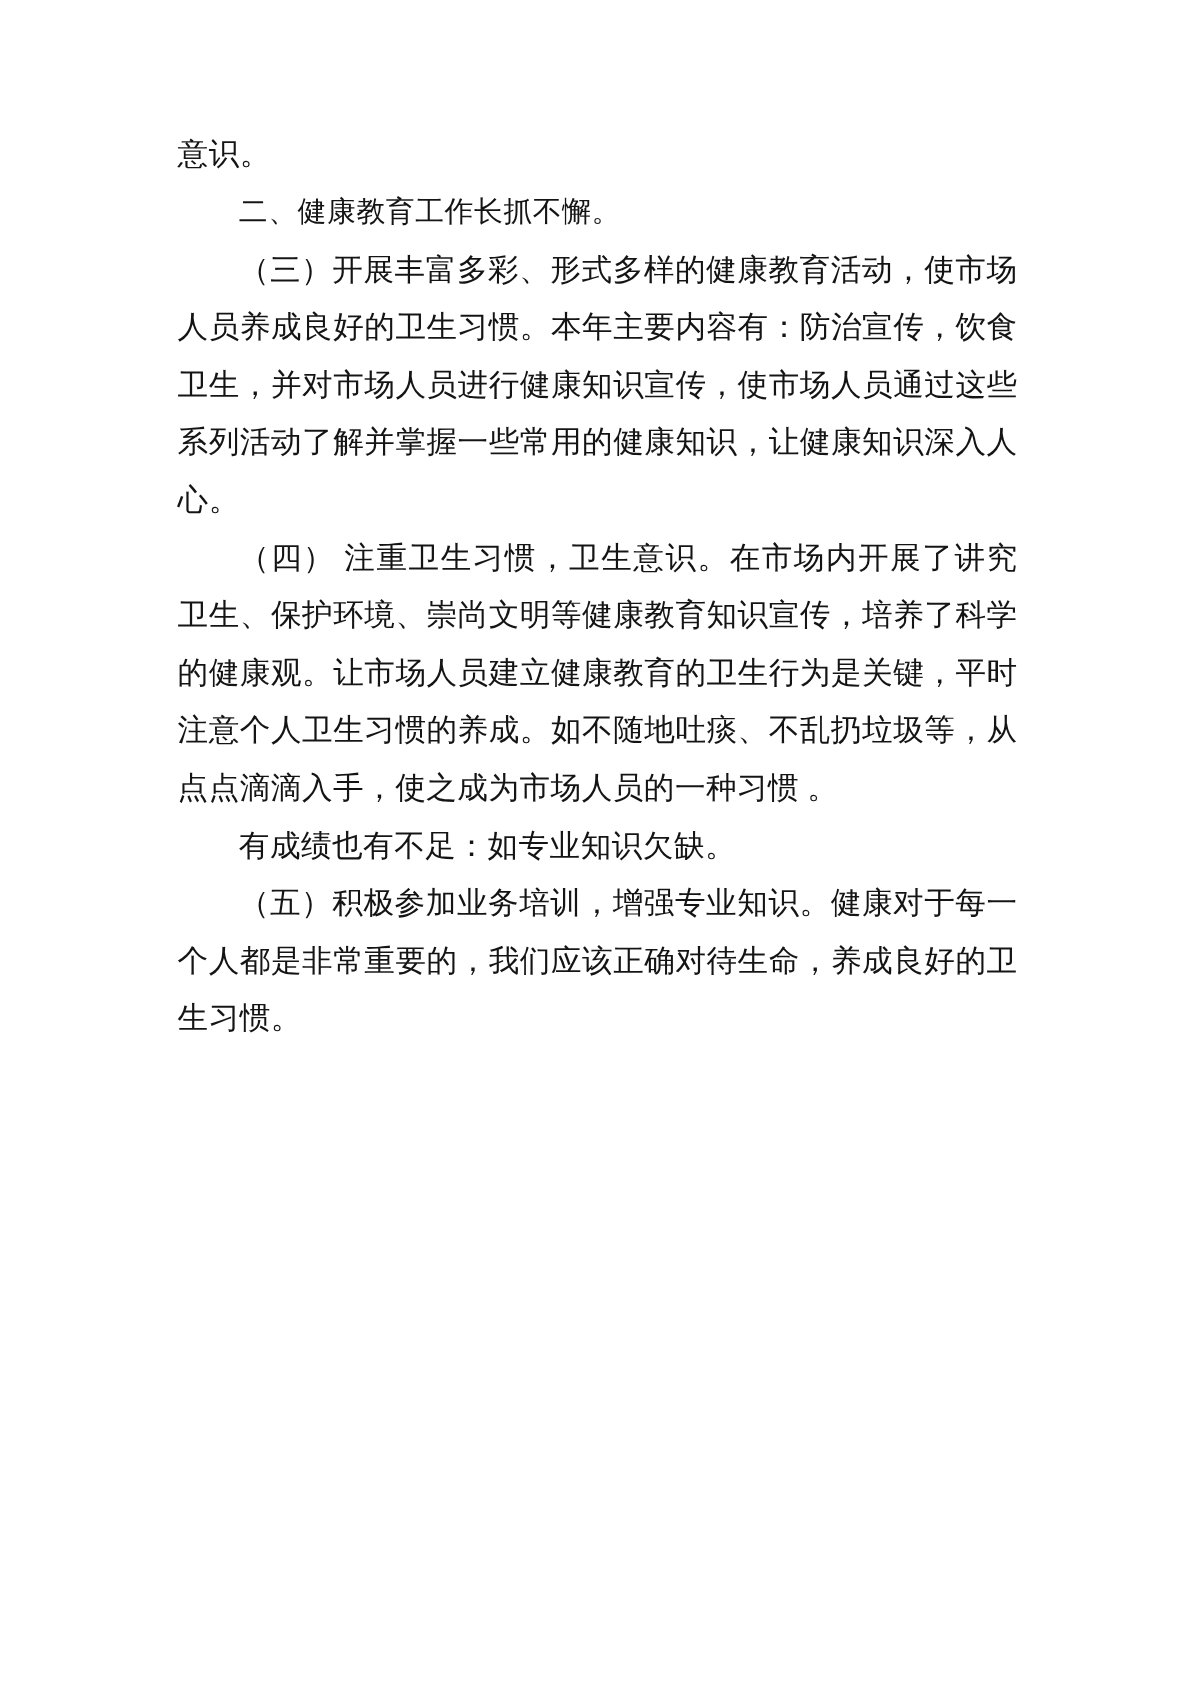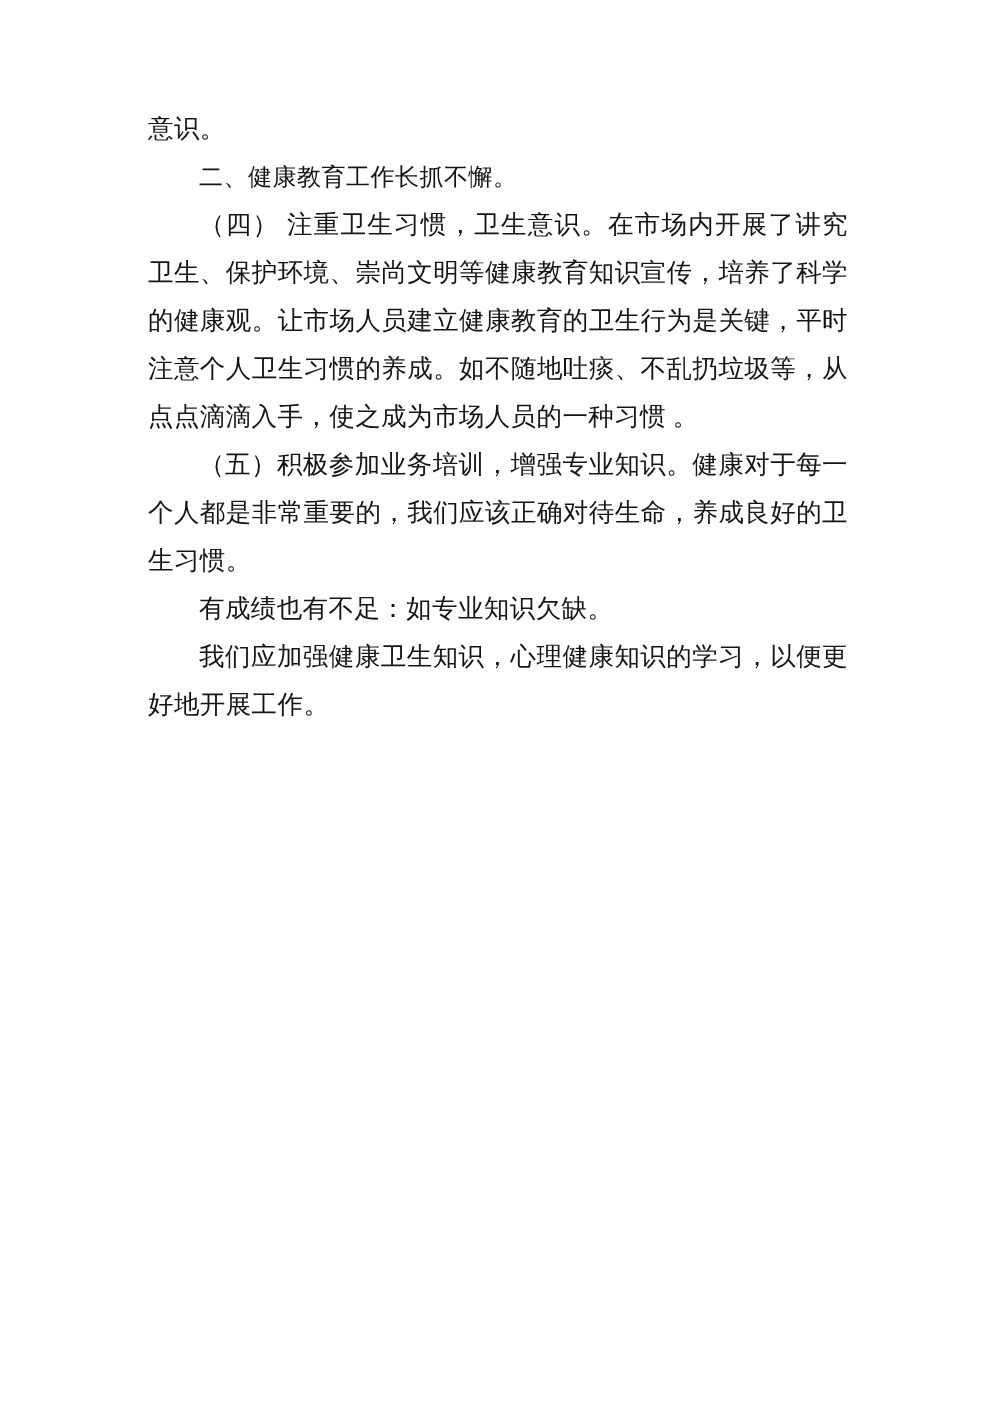--- a/index.html
+++ b/index.html
@@ -50,24 +50,24 @@
 
 <div class="page">
   <div class="doc-body">
 
     <p class="para">意识。</p>
 
     <p class="para heading">二、健康教育工作长抓不懈。</p>
 
 
 
+    <p class="para indent">（三）开展丰富多彩、形式多样的健康教育活动，使市场人员养成良好的卫生习惯。本年主要内容有：防治宣传，饮食卫生，并对市场人员进行健康知识宣传，使市场人员通过这些系列活动了解并掌握一些常用的健康知识，让健康知识深入人心。</p>
 
     <p class="para indent">（四） 注重卫生习惯，卫生意识。在市场内开展了讲究卫生、保护环境、崇尚文明等健康教育知识宣传，培养了科学的健康观。让市场人员建立健康教育的卫生行为是关键，平时注意个人卫生习惯的养成。如不随地吐痰、不乱扔垃圾等，从点点滴滴入手，使之成为市场人员的一种习惯 。</p>
 
+    <p class="para indent">有成绩也有不足：如专业知识欠缺。</p>
+
     <p class="para indent">（五）积极参加业务培训，增强专业知识。健康对于每一个人都是非常重要的，我们应该正确对待生命，养成良好的卫生习惯。</p>
 
-    <p class="para indent">有成绩也有不足：如专业知识欠缺。</p>
-
-    <p class="para indent">我们应加强健康卫生知识，心理健康知识的学习，以便更好地开展工作。</p>
 
 
   </div>
 </div>
 
 </body></html>

